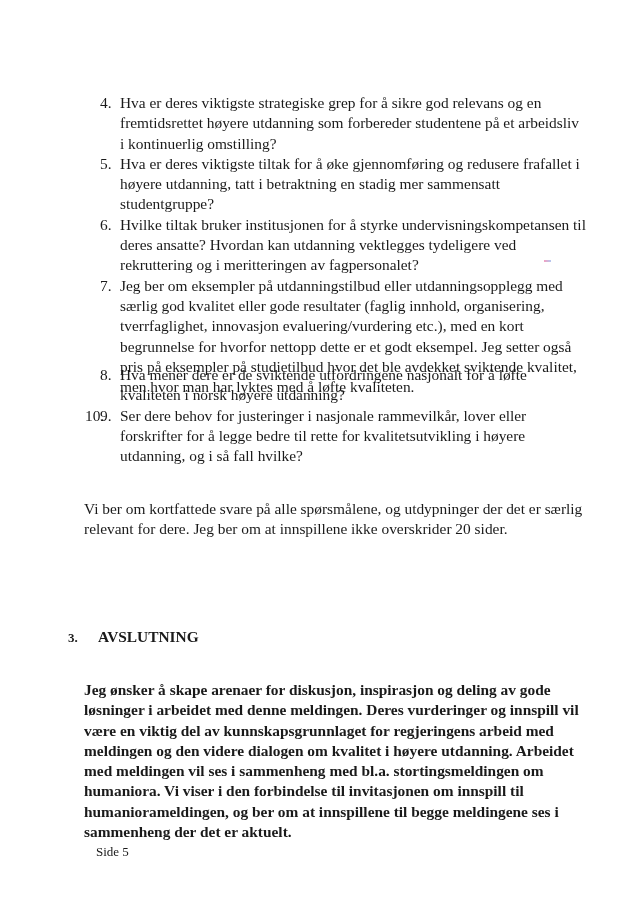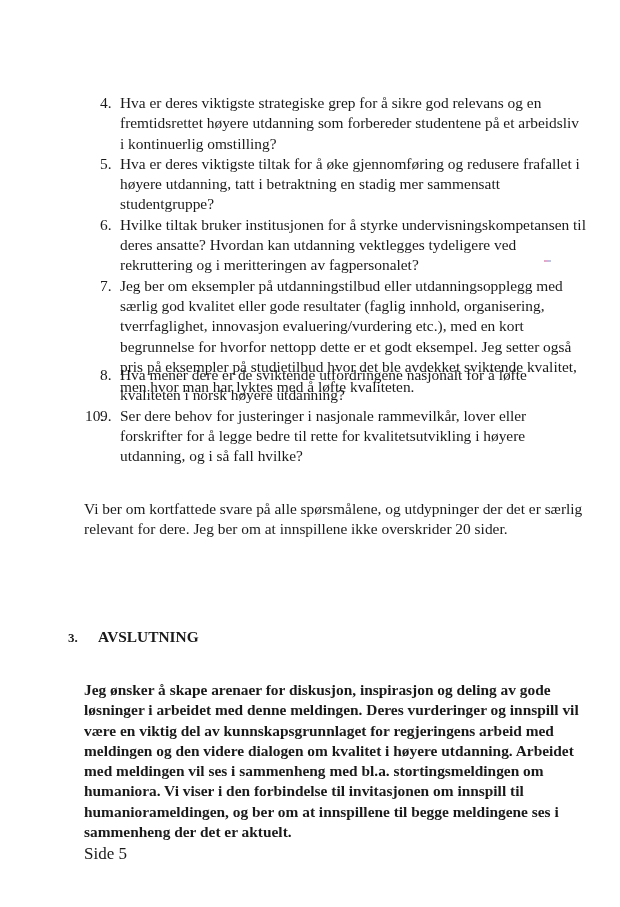--- a/index.html
+++ b/index.html
@@ -12,21 +12,21 @@
   ol.questions li .num { position: absolute; left: 14px; top: 0; }
   ol.questions li.two-digit .num { left: 14px; }
   .q1 { top: 93px; }
   .q2 { top: 365px; }
   .para { position: absolute; left: 84px; width: 500px; margin: 0; font-size: 15.4px; line-height: 20.3px; }
   .p1 { top: 499px; }
   .p2 { top: 552px; }
   .heading { position: absolute; left: 68px; top: 628px; font-size: 15.4px; font-weight: bold; margin: 0; }
   .heading .hnum { display: inline-block; width: 30px; font-size: 13px; }
   .p3 { top: 680px; font-weight: bold; }
-  .footer { position: absolute; left: 84px; top: 844px; font-size: 17px; }
+  .footer { position: absolute; left: 96px; top: 844px; font-size: 13px; }
   .mark { position: absolute; left: 544px; top: 260px; width: 7px; height: 2px;
           background: linear-gradient(90deg, #f3a0c0, #b4c8f0); }
 </style>
 </head>
 <body>
 
 <div class="page">
 
   <ol class="questions q1">
     <li><span class="num">4.</span><span>Hva er deres viktigste strategiske grep for å sikre god relevans og en fremtidsrettet høyere utdanning som forbereder studentene på et arbeidsliv i kontinuerlig omstilling?</span></li>

